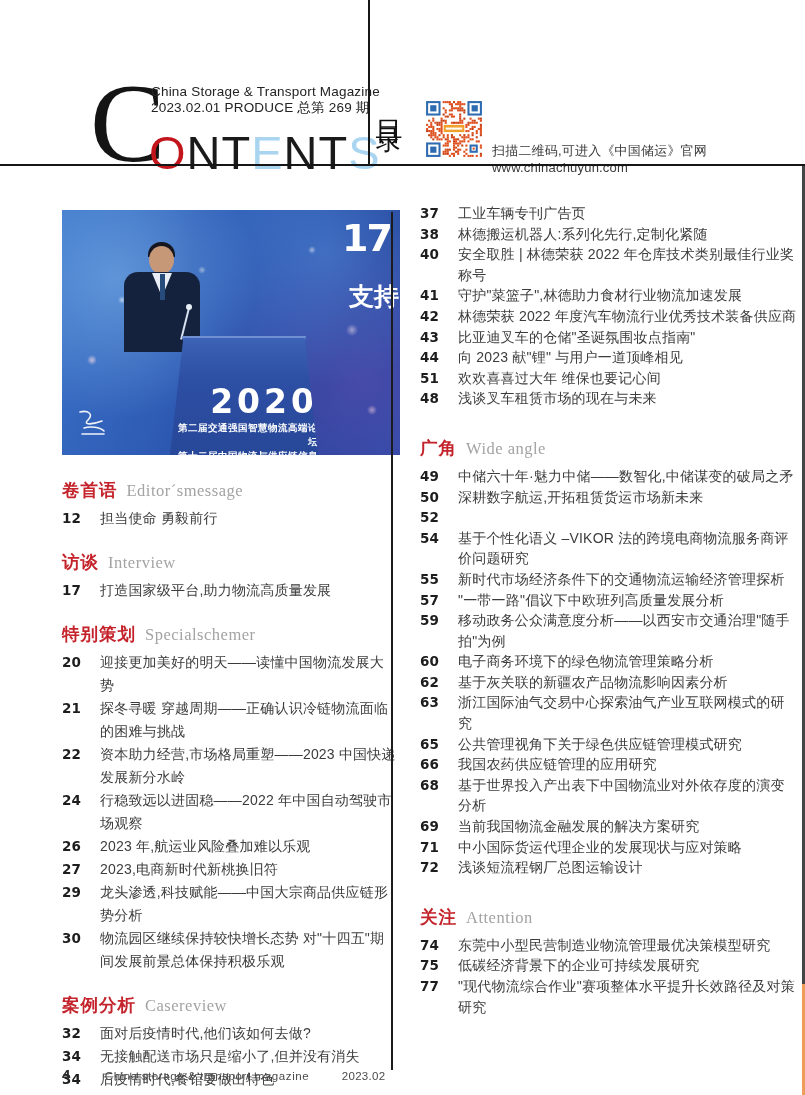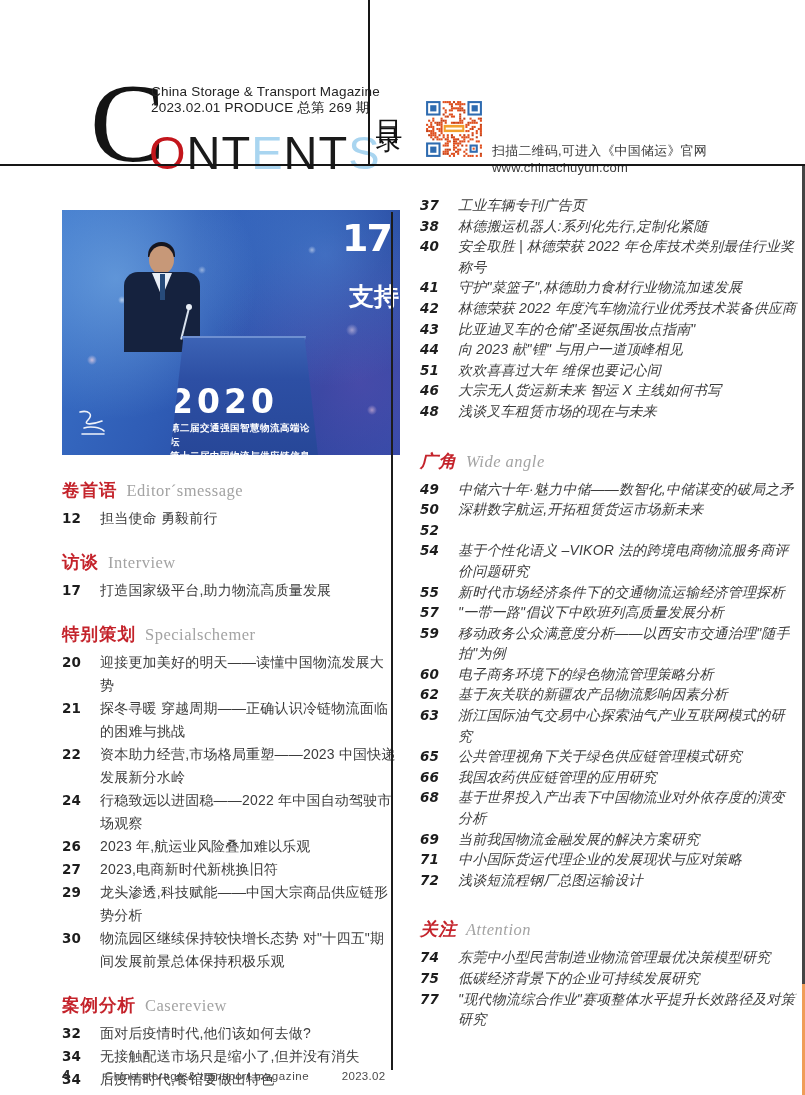--- a/index.html
+++ b/index.html
@@ -43,32 +43,32 @@
   .hair{position:absolute;left:86px;top:32px;width:27px;height:15px;border-radius:13px 13px 0 0;background:#161620;}
   .head{position:absolute;left:87px;top:36px;width:25px;height:28px;border-radius:50%;background:#c79878;}
   .suit{position:absolute;left:62px;top:62px;width:76px;height:80px;border-radius:14px 14px 0 0;background:#15223e;}
   .shirt{position:absolute;left:90px;top:63px;width:20px;height:24px;background:#e9eef6;
          clip-path:polygon(0 0,100% 0,50% 100%);}
   .tie{position:absolute;left:98px;top:64px;width:5px;height:26px;background:#274b7a;}
   .mic{position:absolute;left:122px;top:98px;width:2px;height:32px;background:#d8e2ee;transform:rotate(14deg);}
   .mic-head{position:absolute;left:124px;top:94px;width:6px;height:6px;border-radius:50%;background:#e8eef6;}
   .podium{position:absolute;left:108px;top:128px;width:148px;height:117px;
           background:linear-gradient(180deg,#3c63b5 0%,#2d4fa4 35%,#274798 100%);
-          clip-path:polygon(9% 0,91% 0,100% 100%,0 100%);text-align:left;}
+          clip-path:polygon(9% 0,91% 0,100% 100%,0 100%);text-align:right;}
   .podium-edge{position:absolute;left:108px;top:126px;width:148px;height:5px;background:#6e8fd0;
                clip-path:polygon(8% 0,92% 0,91% 100%,9% 100%);}
   .year{margin-top:44px;font-size:33px;font-weight:bold;color:#fff;letter-spacing:4px;
         font-family:"DejaVu Sans",sans-serif;}
   .event{font-size:9.5px;font-weight:bold;color:#fff;line-height:14px;letter-spacing:.5px;}
   .calligraphy{position:absolute;left:12px;top:198px;opacity:.92;}
 
   
   .col{position:absolute;}
   #col-left{left:62px;top:470px;width:334px;}
-  #col-right{left:420px;top:195px;width:378px;font-style:italic;}
+  #col-right{left:420px;top:203px;width:378px;}
   .sec-h{margin:20px 0 4px 0;line-height:24px;white-space:nowrap;}
   .col .sec-h:first-child{margin-top:8px;}
   .sec-zh{font-size:17.5px;font-weight:bold;color:var(--red,#c4232b);letter-spacing:1px;}
   .sec-en{font-family:"Liberation Serif",serif;font-size:16.5px;color:#a3a3a3;
           margin-left:9px;letter-spacing:.5px;}
   .item{display:flex;}
   .item .num{flex:0 0 38px;font-weight:bold;font-size:13.5px;color:#1d1d1d;
              font-family:"DejaVu Sans",sans-serif;}
   .item .ttl{flex:1;font-size:14px;color:#3c3c3c;letter-spacing:.2px;}
   #col-left .item{line-height:23px;}
@@ -440,24 +440,20 @@
       </div>
       <div class="item">
         <span class="num">44</span>
         <span class="ttl">向 2023 献"锂" 与用户一道顶峰相见</span>
       </div>
       <div class="item">
         <span class="num">51</span>
         <span class="ttl">欢欢喜喜过大年 维保也要记心间</span>
       </div>
       <div class="item">
-        <span class="num">46</span>
-        <span class="ttl">大宗无人货运新未来 智运 X 主线如何书写</span>
-      </div>
-      <div class="item">
         <span class="num">48</span>
         <span class="ttl">浅谈叉车租赁市场的现在与未来</span>
       </div>
       <div class="sec-h"><span class="sec-zh">广角</span><span class="sec-en">Wide angle</span></div>
       <div class="item">
         <span class="num">49</span>
         <span class="ttl">中储六十年·魅力中储——数智化,中储谋变的破局之矛</span>
       </div>
       <div class="item">
         <span class="num">50</span>

